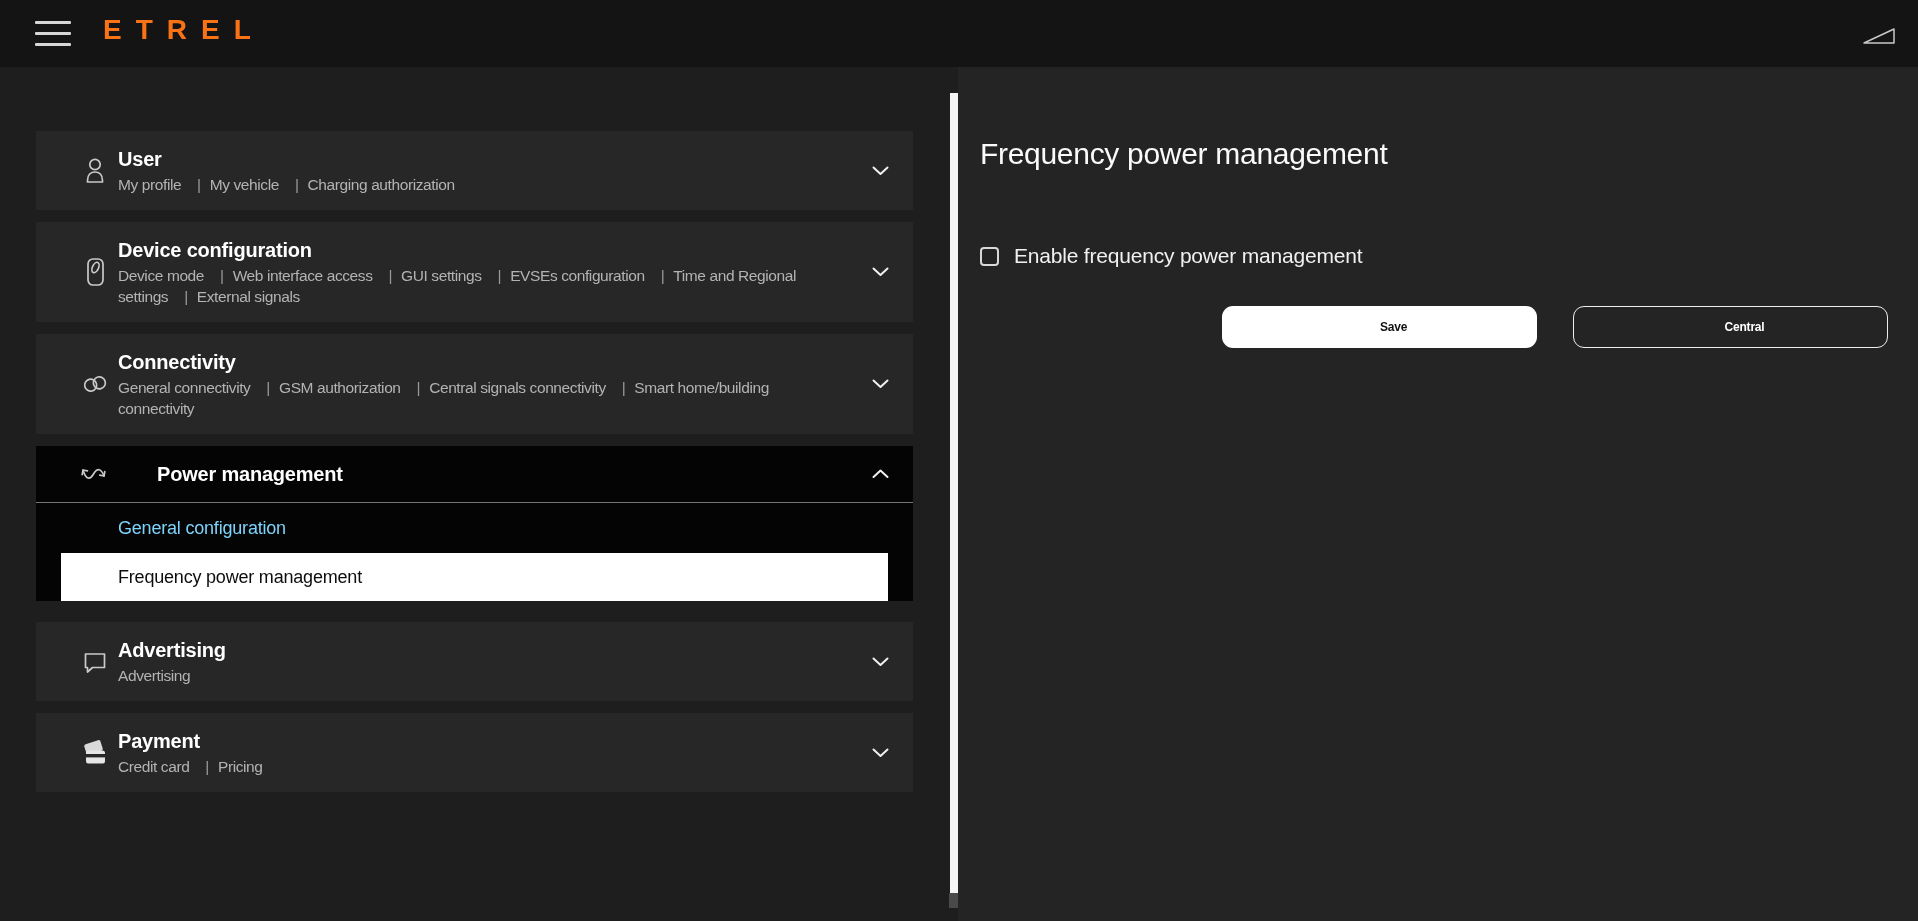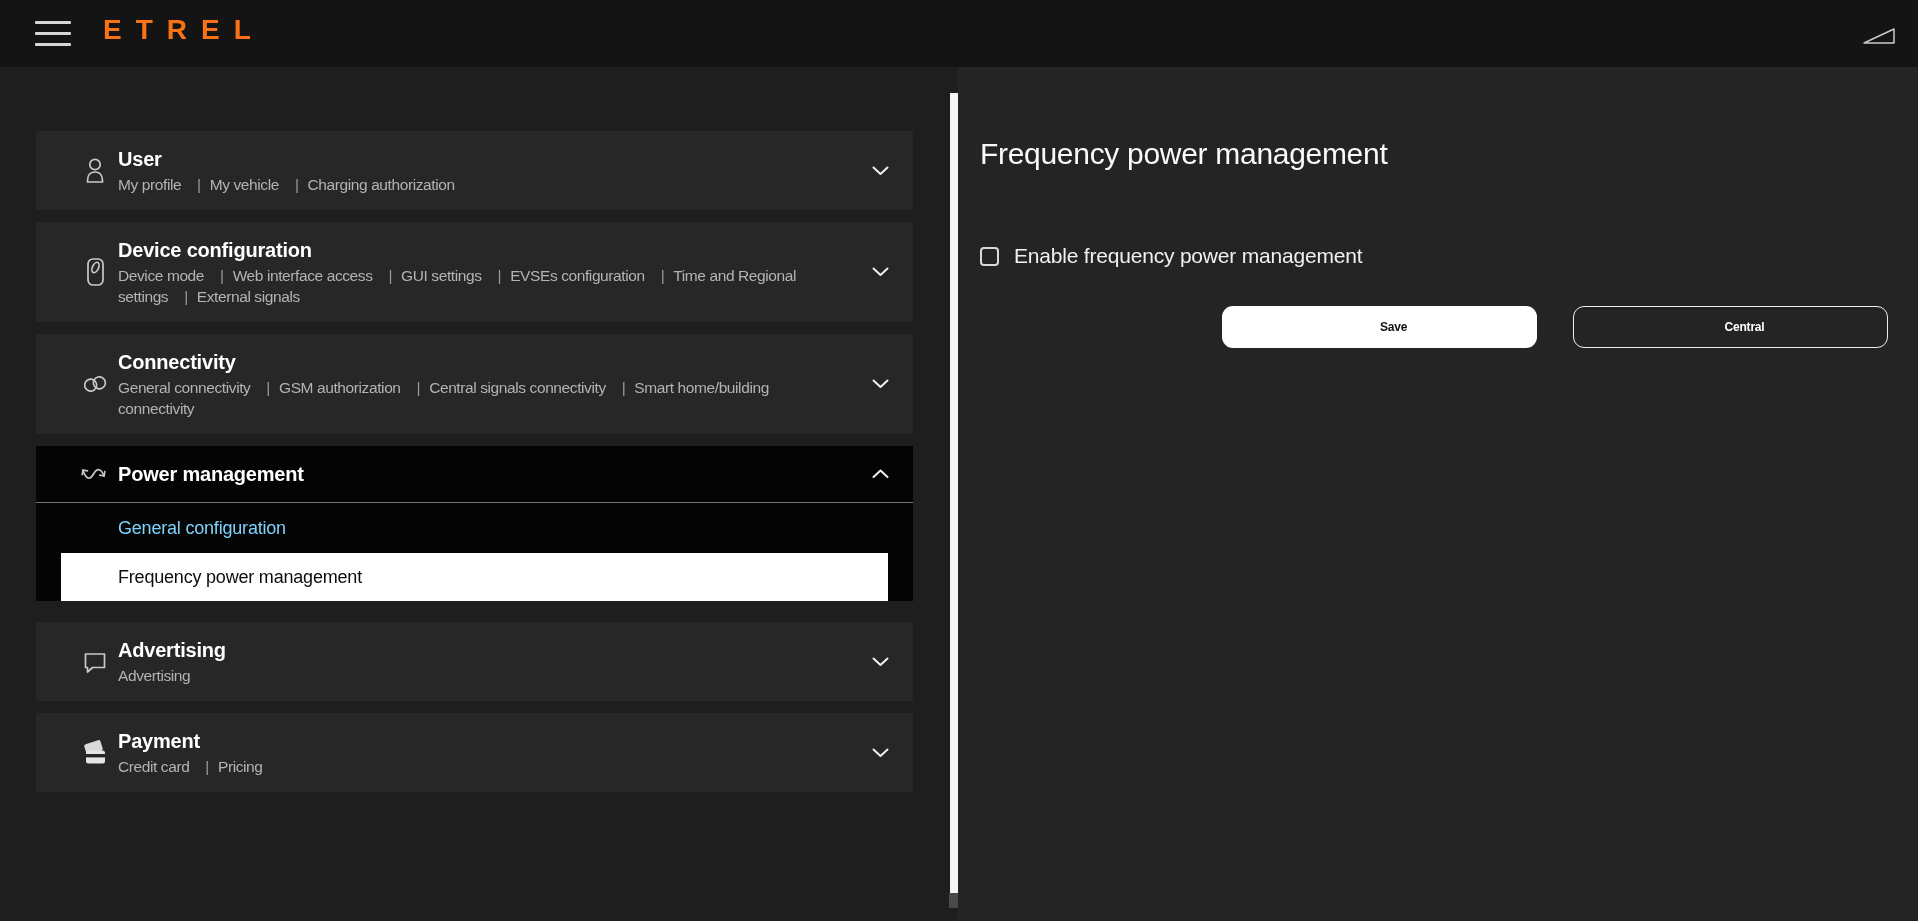--- a/index.html
+++ b/index.html
@@ -18,21 +18,21 @@
   .card { position:relative; background:#272727; margin-bottom:12px; display:flex; align-items:center; min-height:77px; padding:15px 56px 15px 0; cursor:pointer; }
   .icon-col { flex:0 0 38px; margin-left:40px; display:flex; justify-content:center; align-items:center; }
   .text-col { margin-left:4px; width:720px; }
   .card-title { font-size:20px; font-weight:bold; color:#ffffff; line-height:26px; letter-spacing:-0.2px; }
   .card-sub { font-size:15.5px; color:#b3b3b3; line-height:21px; letter-spacing:-0.4px; margin-top:2px; }
   .card-sub .sub-item:not(:first-child)::before { content:"|"; color:#9a9a9a; margin:0 9px 0 12px; }
   .chev { position:absolute; right:24px; top:50%; transform:translateY(-50%); }
 
   
   .card-expanded { background:#040404; margin-bottom:21px; padding:0; display:block; min-height:0; }
-  .exp-header { position:relative; display:flex; align-items:center; height:56px; cursor:pointer; }
+  .exp-header { position:relative; display:flex; align-items:center; height:56px; cursor:pointer;gap:39px; }
   .exp-row { height:50px; line-height:50px; padding-left:82px; font-size:18px; color:#7dd3fc; border-top:1px solid #757575; cursor:pointer; letter-spacing:-0.2px; }
   .exp-row-active { height:48px; line-height:48px; margin:1px 25px 7px 25px; padding-left:57px; background:#ffffff; color:#0d0d0d; border-top:none; font-size:18px; cursor:pointer; letter-spacing:-0.2px; }
 
   
   .vscroll { position:absolute; left:950px; top:93px; width:8px; height:815px; background:#f5f5f5; }
   .vscroll-thumb { position:absolute; left:-1px; bottom:0; width:10px; height:15px; background:#4a4a4a; }
 
   
   .panel { position:absolute; left:958px; top:67px; width:960px; height:854px; background:#242424; }
   .panel-title { position:absolute; left:22px; top:70px; font-size:30px; font-weight:400; color:#fafafa; letter-spacing:-0.3px; }

